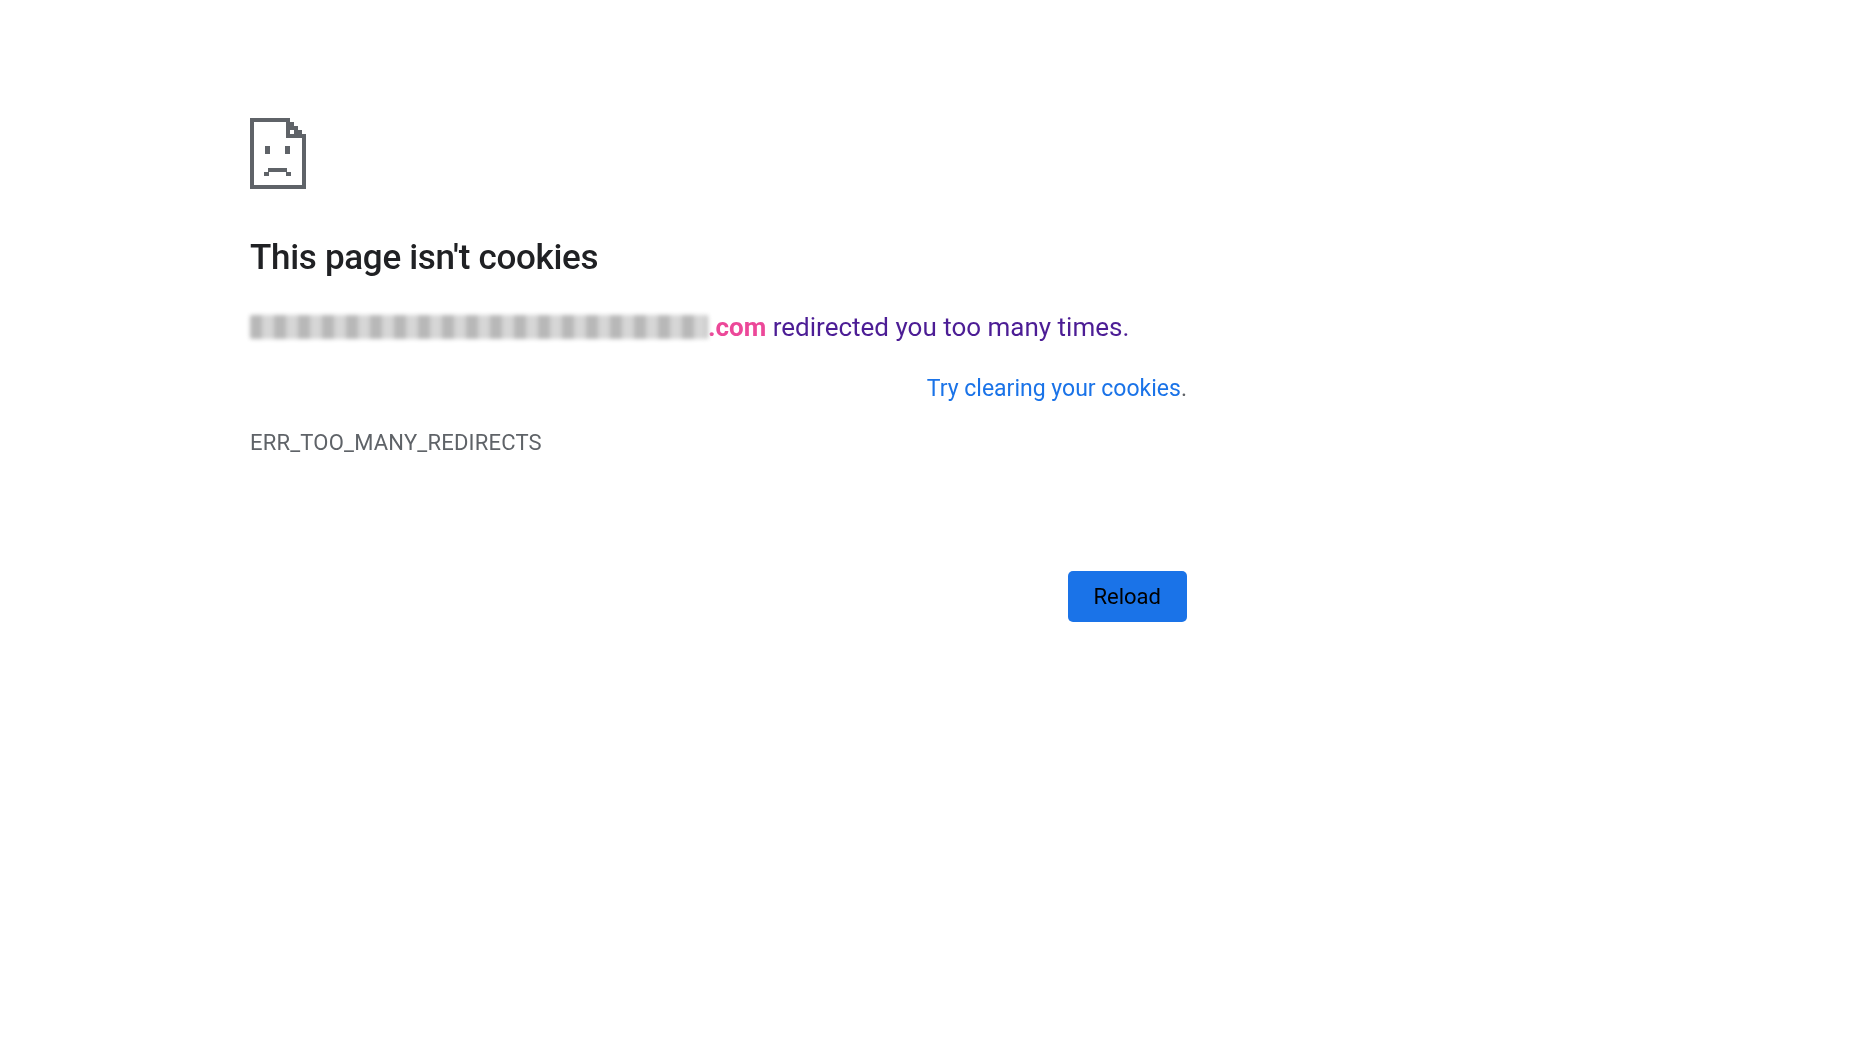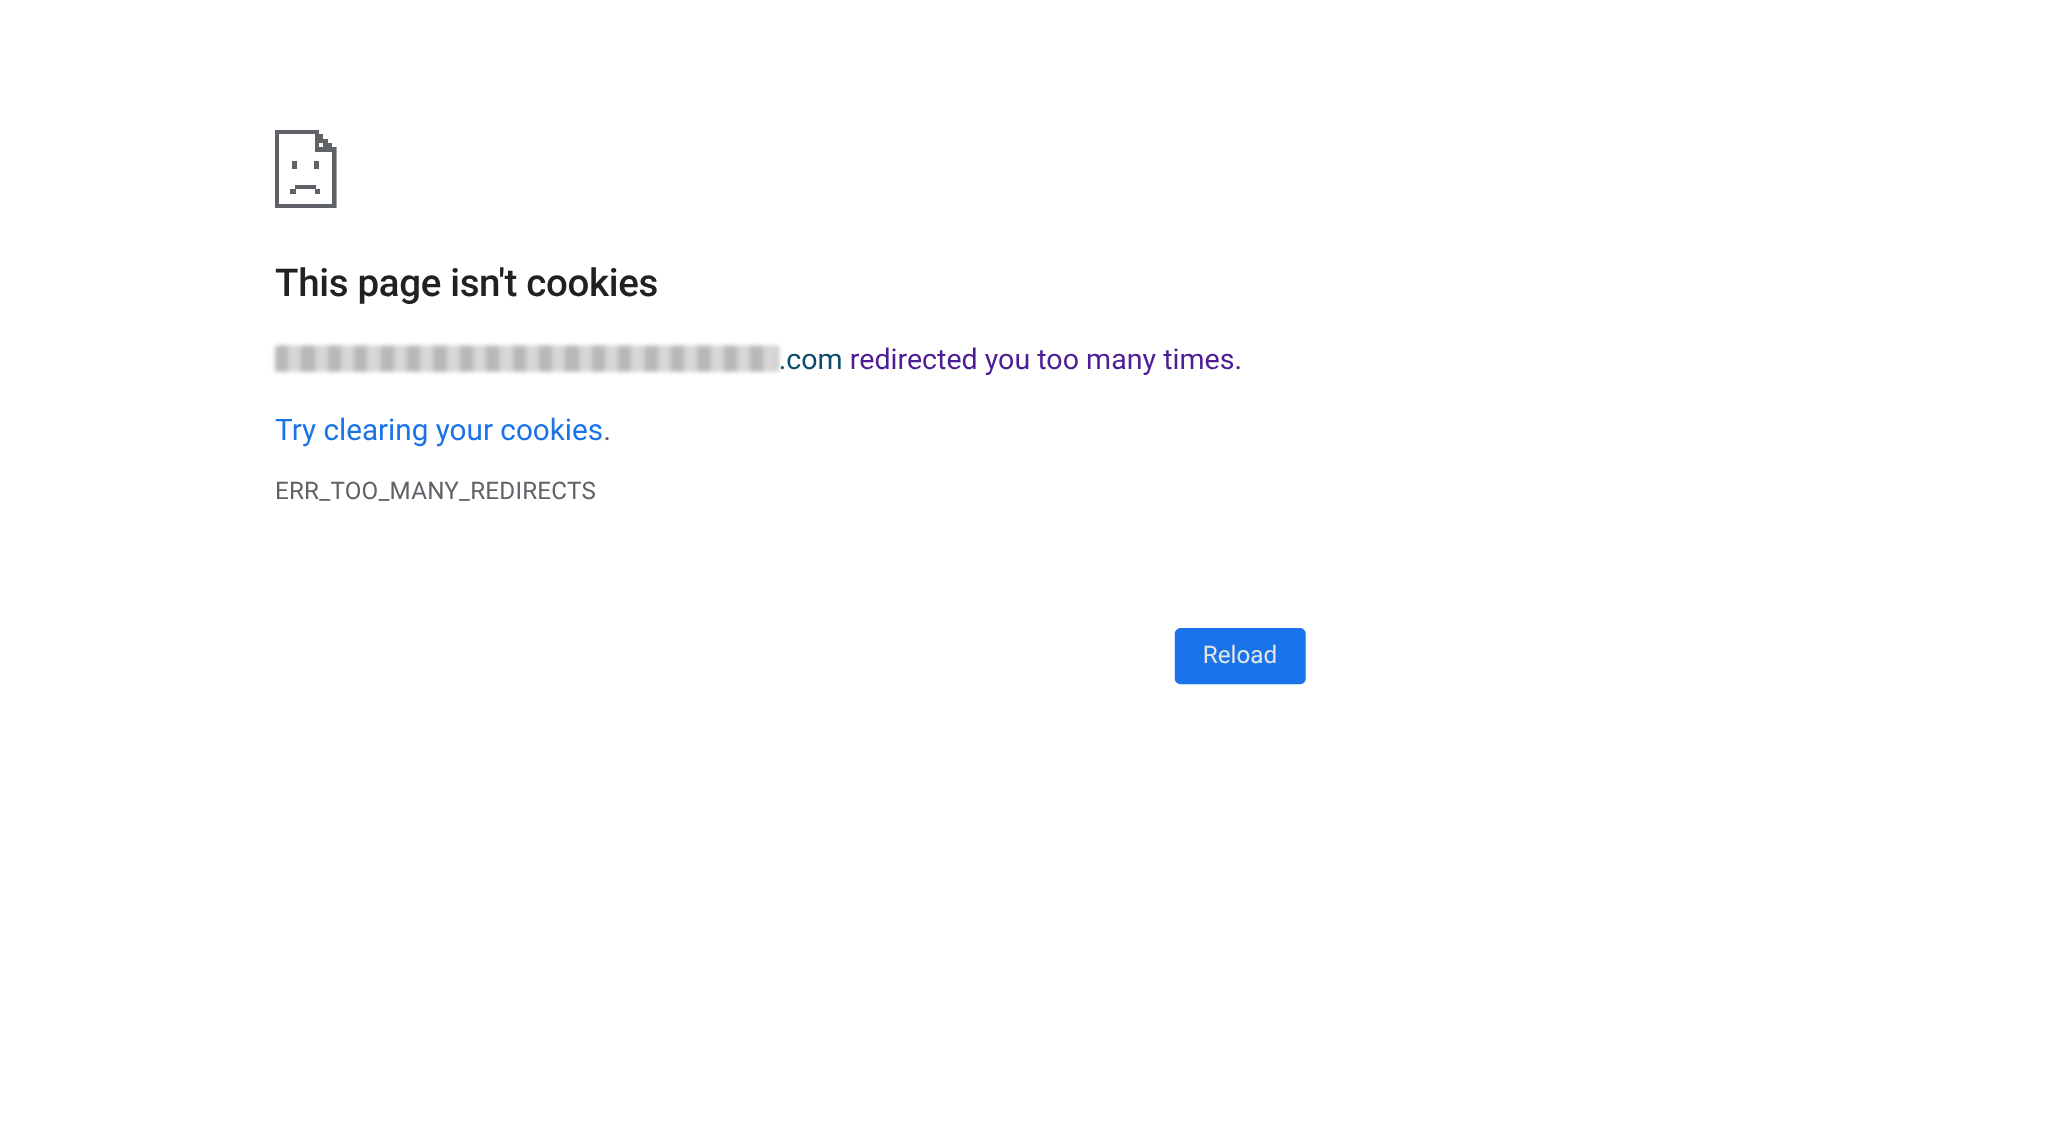--- a/index.html
+++ b/index.html
@@ -53,48 +53,49 @@
           #b8b8b8 0px, #b8b8b8 12px,
           #d6d6d6 12px, #d6d6d6 24px
         );
       filter: blur(2px);
       border-radius: 2px;
       margin-right: 0px;
       position: relative;
       top: -2px;
     }
     .domain-suffix {
-      font-weight: 400;
-      color: #0c4a6e;
+      font-weight: 700;
+      color: #ec4899;
     }
     .message-rest {
       color: #4c1d95;
     }
     .suggestion-line {
-      font-size: 27px;
+      font-size: 23px;
       margin-bottom: 16px;
       color: #5f6368;
+      text-align: right;
     }
     .suggestion-link {
       color: #1a73e8;
       text-decoration: none;
       cursor: pointer;
     }
     .error-code {
       font-size: 22px;
       color: #5f6368;
       letter-spacing: 0.2px;
       margin-top: 28px;
     }
     .reload-button {
       position: absolute;
       top: 453px;
       right: 0;
       background: #1a73e8;
-      color: #e5e5e5;
+      color: #000000;
       border: none;
       padding: 13px 26px;
       font-size: 22px;
       border-radius: 5px;
       cursor: pointer;
       font-family: inherit;
     }
   </style>
 </head>
 <body>

